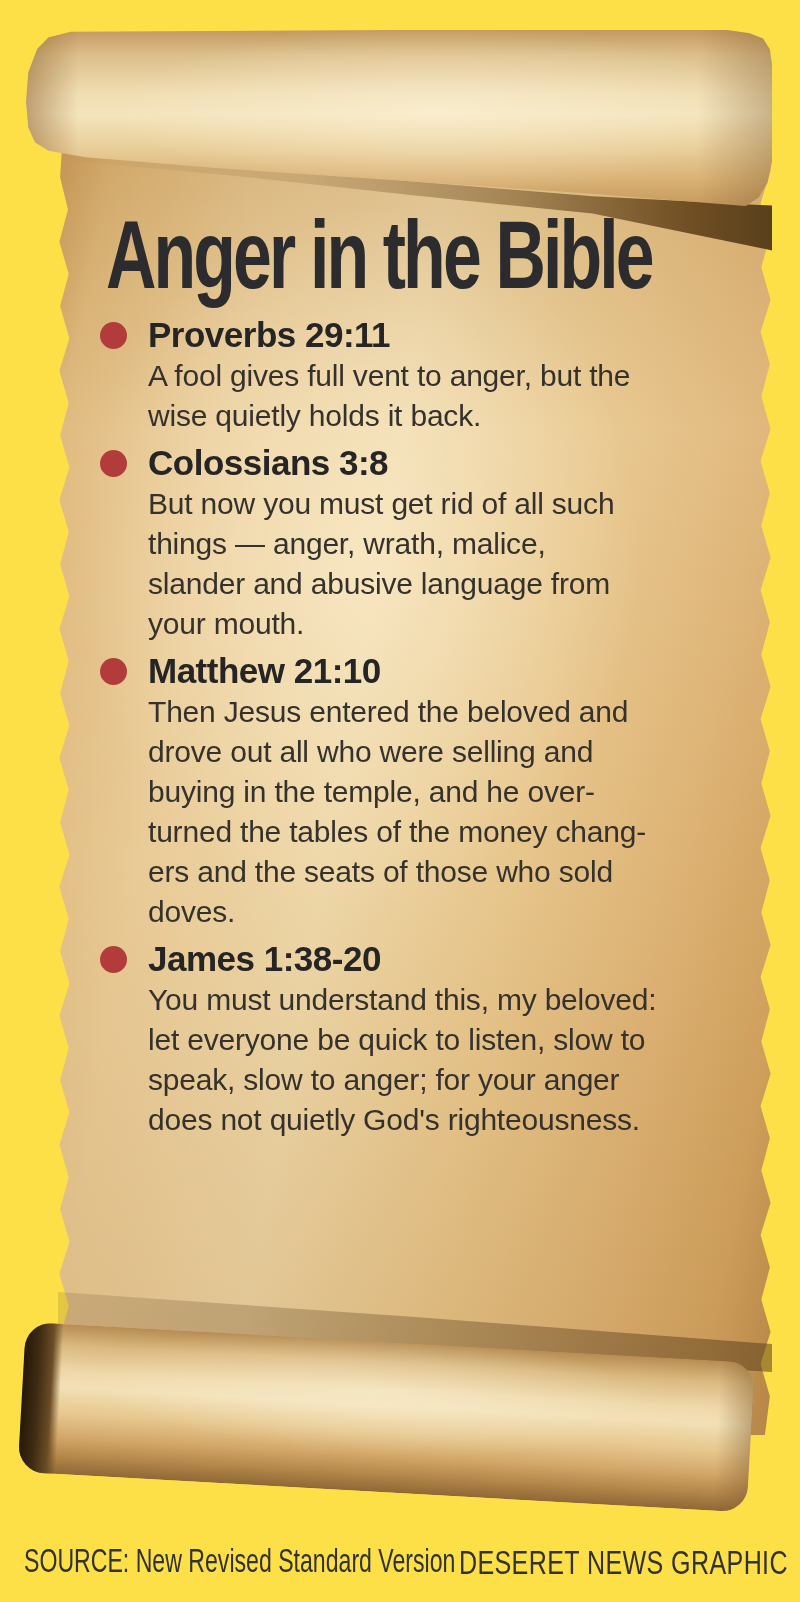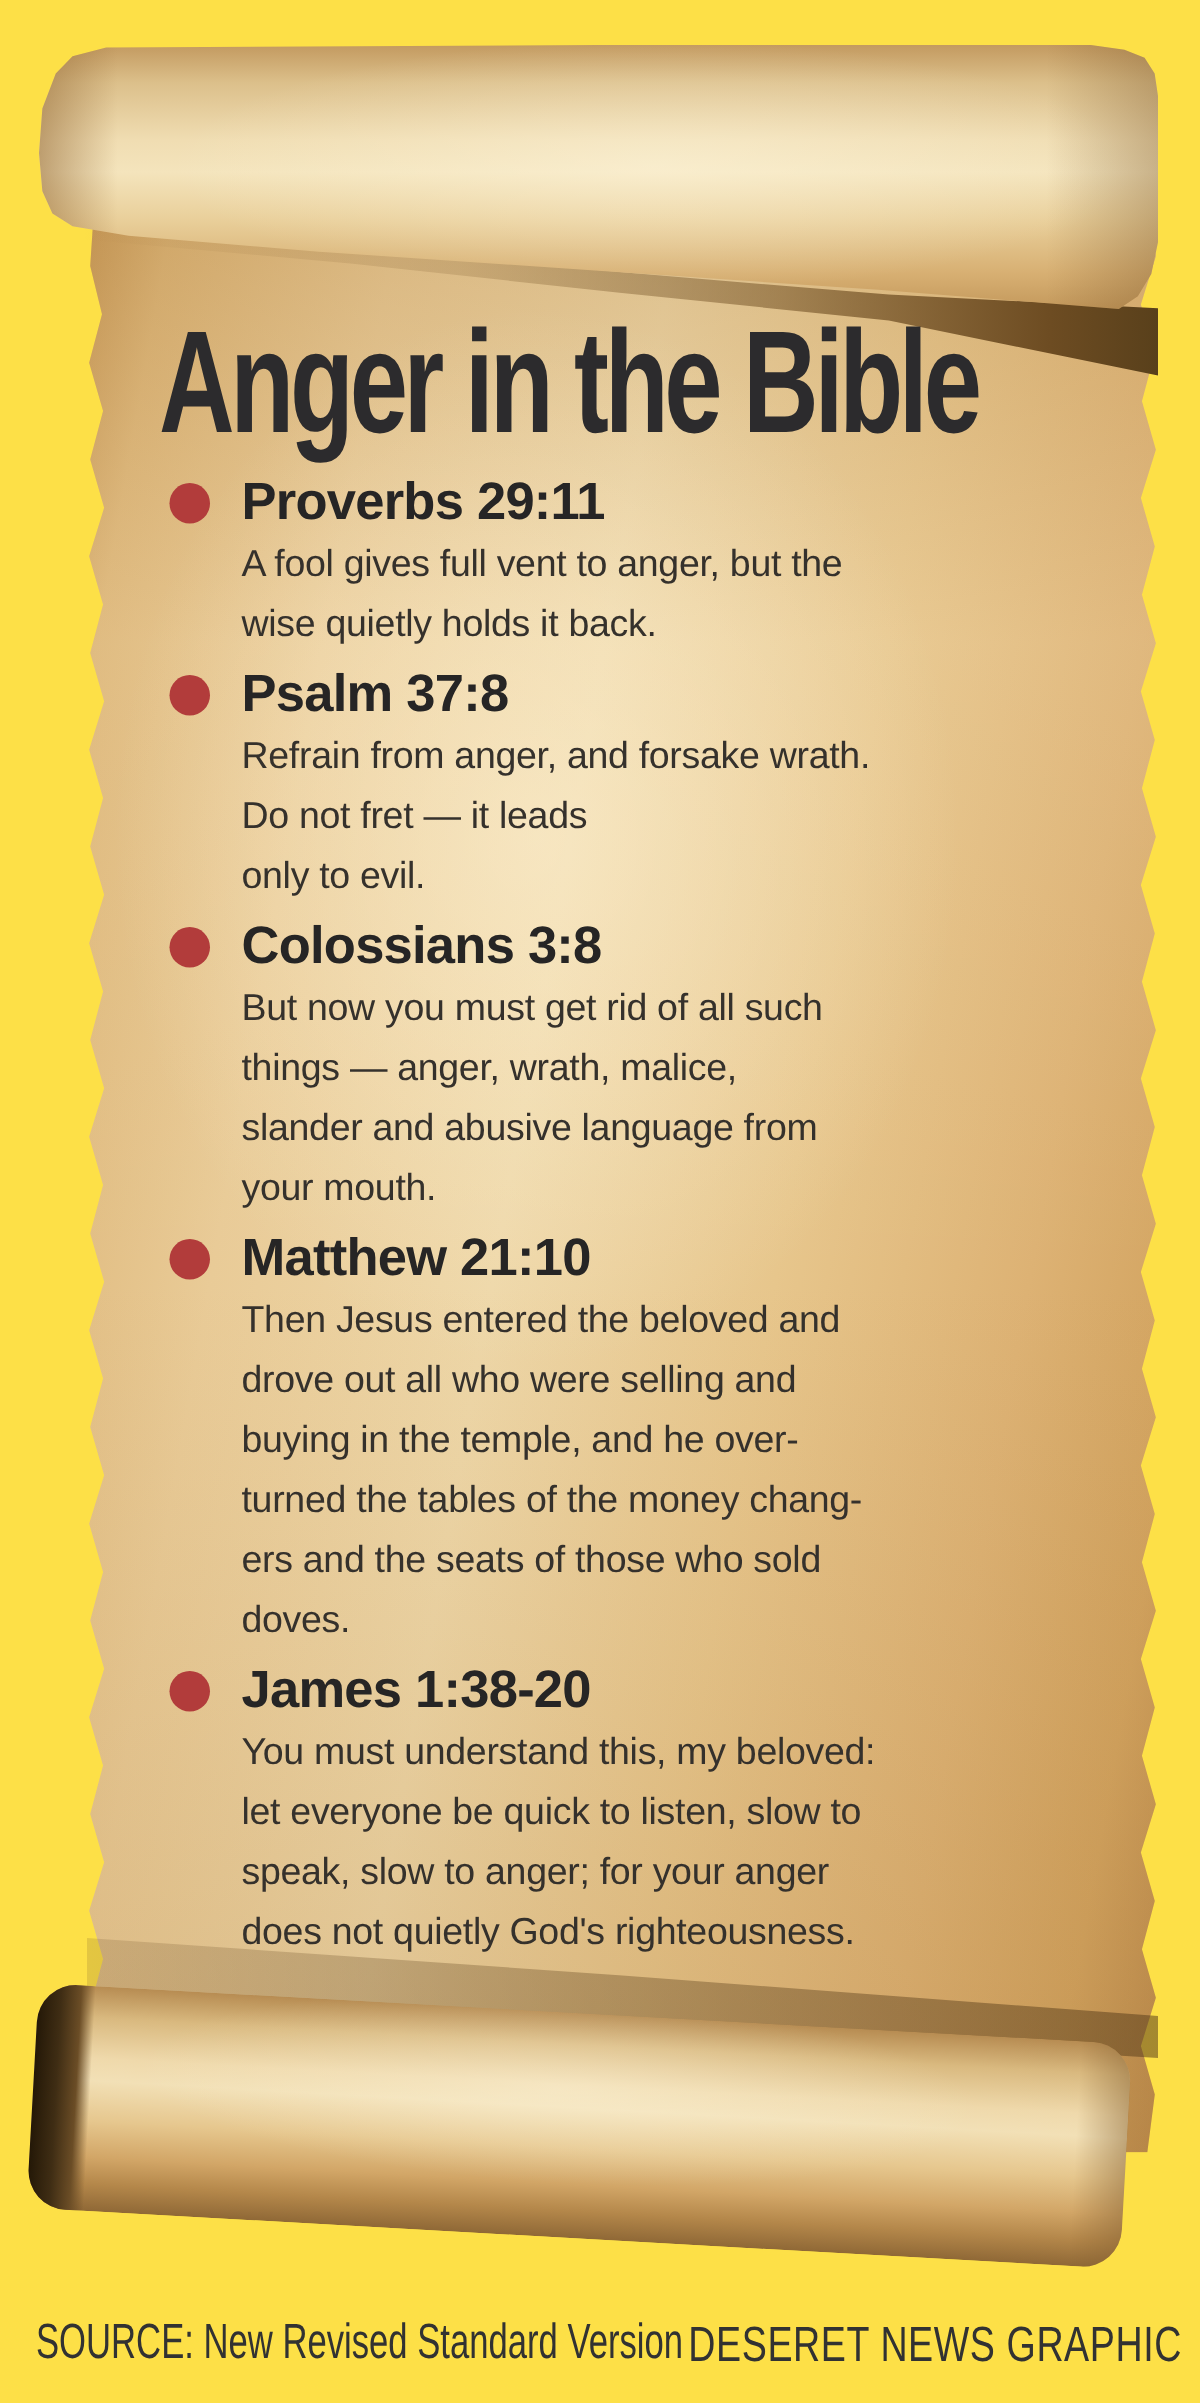--- a/index.html
+++ b/index.html
@@ -65,32 +65,32 @@
   .roll-bottom::after{
     content:"";position:absolute;right:0;top:0;bottom:0;width:34px;border-radius:0 26px 26px 0;
     background:linear-gradient(to left, rgba(130,94,48,0.45) 0%, rgba(130,94,48,0) 100%);
   }
   
   .title{
     position:absolute;left:106px;top:206px;margin:0;z-index:4;
     font-size:97px;font-weight:700;line-height:1.02;letter-spacing:-4px;
     color:#2c2b2d;transform:scaleX(0.72);transform-origin:left top;white-space:nowrap;
   }
-  .verses{position:absolute;left:113px;top:314px;width:660px;z-index:4;}
+  .verses{position:absolute;left:100px;top:314px;width:660px;z-index:4;}
   .verse{display:grid;grid-template-columns:48px 1fr;margin-bottom:6px;}
   .bullet{
     grid-column:1;width:27px;height:27px;border-radius:50%;
     background:#b23c3b;margin-top:8px;
   }
   .vbody{grid-column:2;}
   .ref{
     font-size:35px;font-weight:700;line-height:42px;letter-spacing:-0.5px;color:#262525;
   }
   .vtext{
-    font-size:25px;line-height:40px;letter-spacing:-0.2px;color:#35312c;white-space:pre-line;
+    font-size:30px;line-height:40px;letter-spacing:-0.2px;color:#35312c;white-space:pre-line;
   }
   
   .source{
     position:absolute;left:24px;top:1542px;z-index:4;white-space:nowrap;
     font-size:33px;color:#323232;transform:scaleX(0.70);transform-origin:left top;
   }
   .source .src-label{font-weight:400;}
   .credit{
     position:absolute;right:12px;top:1544px;z-index:4;white-space:nowrap;
     font-size:33px;letter-spacing:0.5px;color:#323232;transform:scaleX(0.76);transform-origin:right top;
@@ -111,29 +111,20 @@
   <div class="verses">
   <div class="verse">
     <span class="bullet"></span>
     <div class="vbody">
       <div class="ref">Proverbs 29:11</div>
       <div class="vtext">A fool gives full vent to anger, but the
 wise quietly holds it back.</div>
     </div>
   </div>
 
-  <div class="verse">
-    <span class="bullet"></span>
-    <div class="vbody">
-      <div class="ref">Psalm 37:8</div>
-      <div class="vtext">Refrain from anger, and forsake wrath.
-Do not fret — it leads
-only to evil.</div>
-    </div>
-  </div>
 
   <div class="verse">
     <span class="bullet"></span>
     <div class="vbody">
       <div class="ref">Colossians 3:8</div>
       <div class="vtext">But now you must get rid of all such
 things — anger, wrath, malice,
 slander and abusive language from
 your mouth.</div>
     </div>

